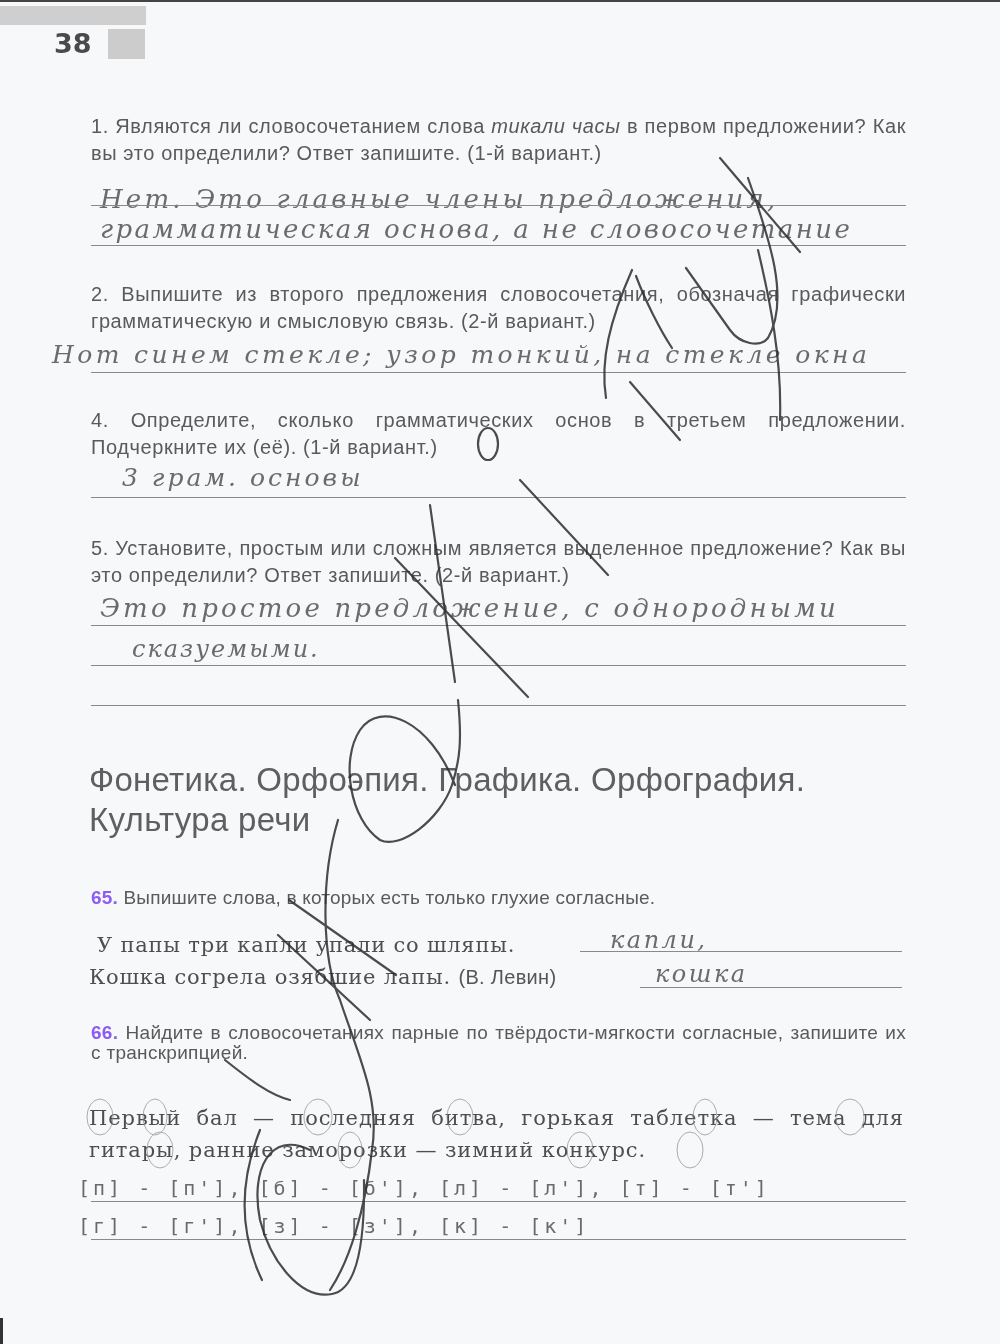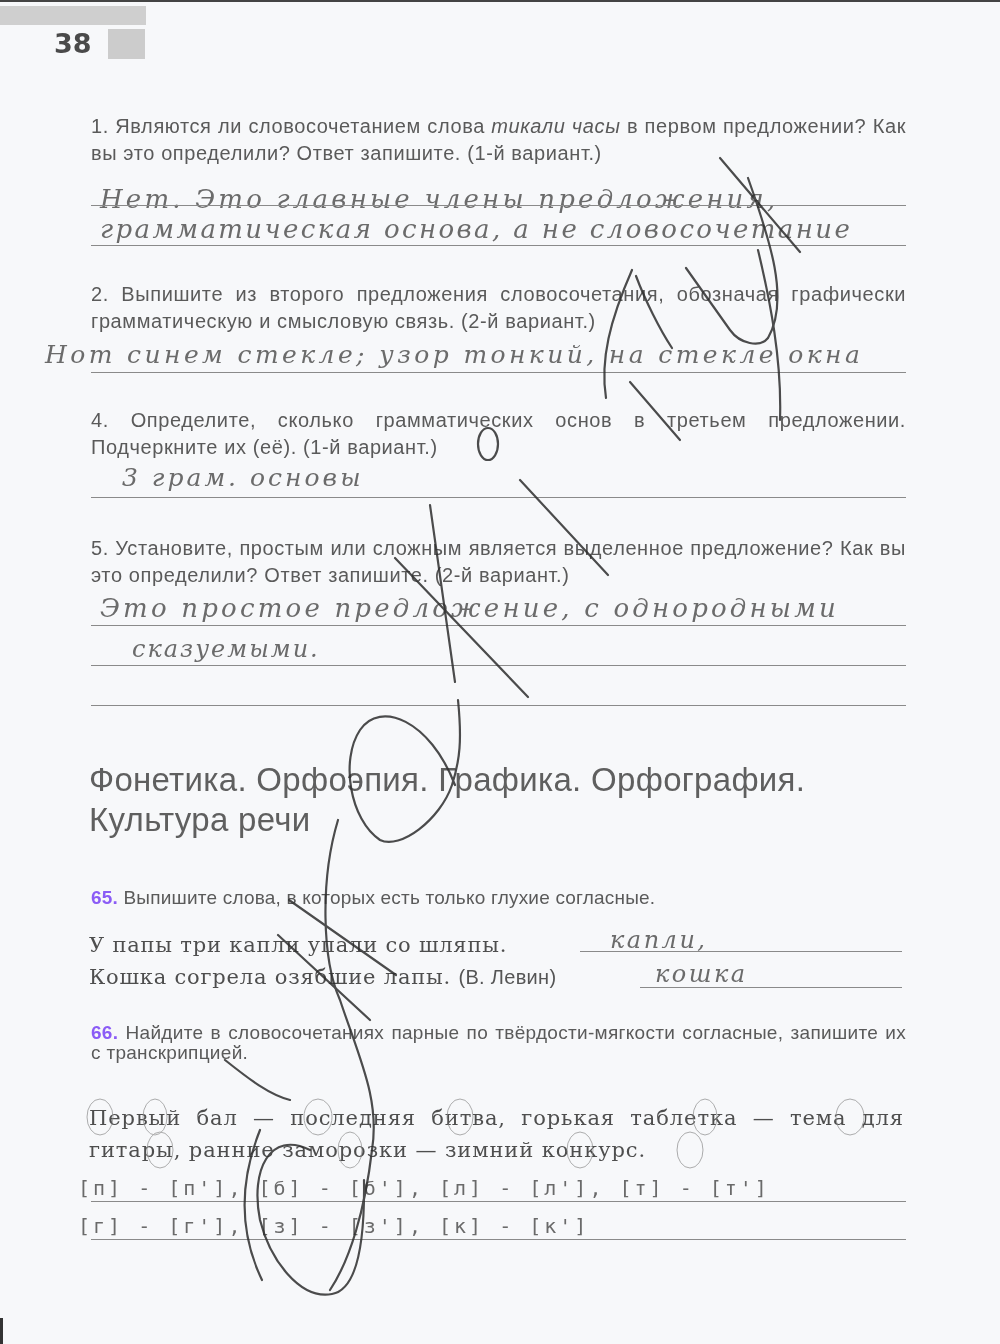--- a/index.html
+++ b/index.html
@@ -41,21 +41,21 @@
 
 <div class="task" style="top:113px;">
   <span>1. Являются ли словосочетанием слова </span><i>тикали часы</i><span> в первом предложе­нии? Как вы это определили? Ответ запишите. (1-й вариант.)</span>
 </div>
 <div class="hw" style="left:100px; top:172px; font-size:26px; letter-spacing:3.2px;margin-top:12px;">Нет. Это главные члены предложения,</div>
 <div class="rule" style="top:205px;"></div>
 <div class="hw" style="left:100px; top:214px; font-size:26px; letter-spacing:2.4px;">грамматическая основа, а не словосочетание</div>
 <div class="rule" style="top:245px;"></div>
 
 <div class="task" style="top:281px;">2. Выпишите из второго предложения словосочетания, обозначая графи­чески грамматическую и смысловую связь. (2-й вариант.)</div>
-<div class="hw" style="left:45px; top:340px; font-size:25px; letter-spacing:3.4px;">Нот синем стекле; узор тонкий, на стекле окна</div>
+<div class="hw" style="left:52px; top:340px; font-size:25px; letter-spacing:3.4px;">Нот синем стекле; узор тонкий, на стекле окна</div>
 <div class="rule" style="top:372px;"></div>
 
 <div class="task" style="top:407px;">4. Определите, сколько грамматических основ в третьем предложении. Подчеркните их (её). (1-й вариант.)</div>
 <div class="hw" style="left:122px; top:463px; font-size:25px; letter-spacing:3px;">3 грам. основы</div>
 <div class="rule" style="top:497px;"></div>
 
 <div class="task" style="top:535px;">5. Установите, простым или сложным является выделенное предложение? Как вы это определили? Ответ запишите. (2-й вариант.)</div>
 <div class="hw" style="left:100px; top:593px; font-size:26px; letter-spacing:3.2px;">Это простое предложение, с однородными</div>
 <div class="rule" style="top:625px;"></div>
 <div class="hw" style="left:132px; top:635px; font-size:24px; letter-spacing:2px;">сказуемыми.</div>
@@ -63,21 +63,21 @@
 <div class="rule" style="top:705px;"></div>
 
 <div class="section-title">
   <div>Фонетика. Орфоэпия. Графика. Орфография.</div>
   <div>Культура речи</div>
 </div>
 
 <div class="task" style="top:884px; font-size:19px; letter-spacing:0.2px;">
   <span class="num-bold">65.</span><span> Выпишите слова, в которых есть только глухие согласные.</span>
 </div>
-<div class="poem" style="top:930px;">У папы три капли упали со шляпы.</div>
+<div class="poem" style="top:930px;margin-left:8px;">У папы три капли упали со шляпы.</div>
 <div class="hw" style="left:610px; top:926px; font-size:24px;">капли,</div>
 <div class="short-rule" style="left:580px; top:951px; width:322px;"></div>
 <div class="poem" style="top:962px;">
   <span>Кошка согрела озябшие лапы.</span>
   <span class="author">(В. Левин)</span>
 </div>
 <div class="hw" style="left:655px; top:960px; font-size:24px;">кошка</div>
 <div class="short-rule" style="left:640px; top:987px; width:262px;"></div>
 
 <div class="task" style="top:1023px; font-size:19px; line-height:20px; letter-spacing:0.3px;">

